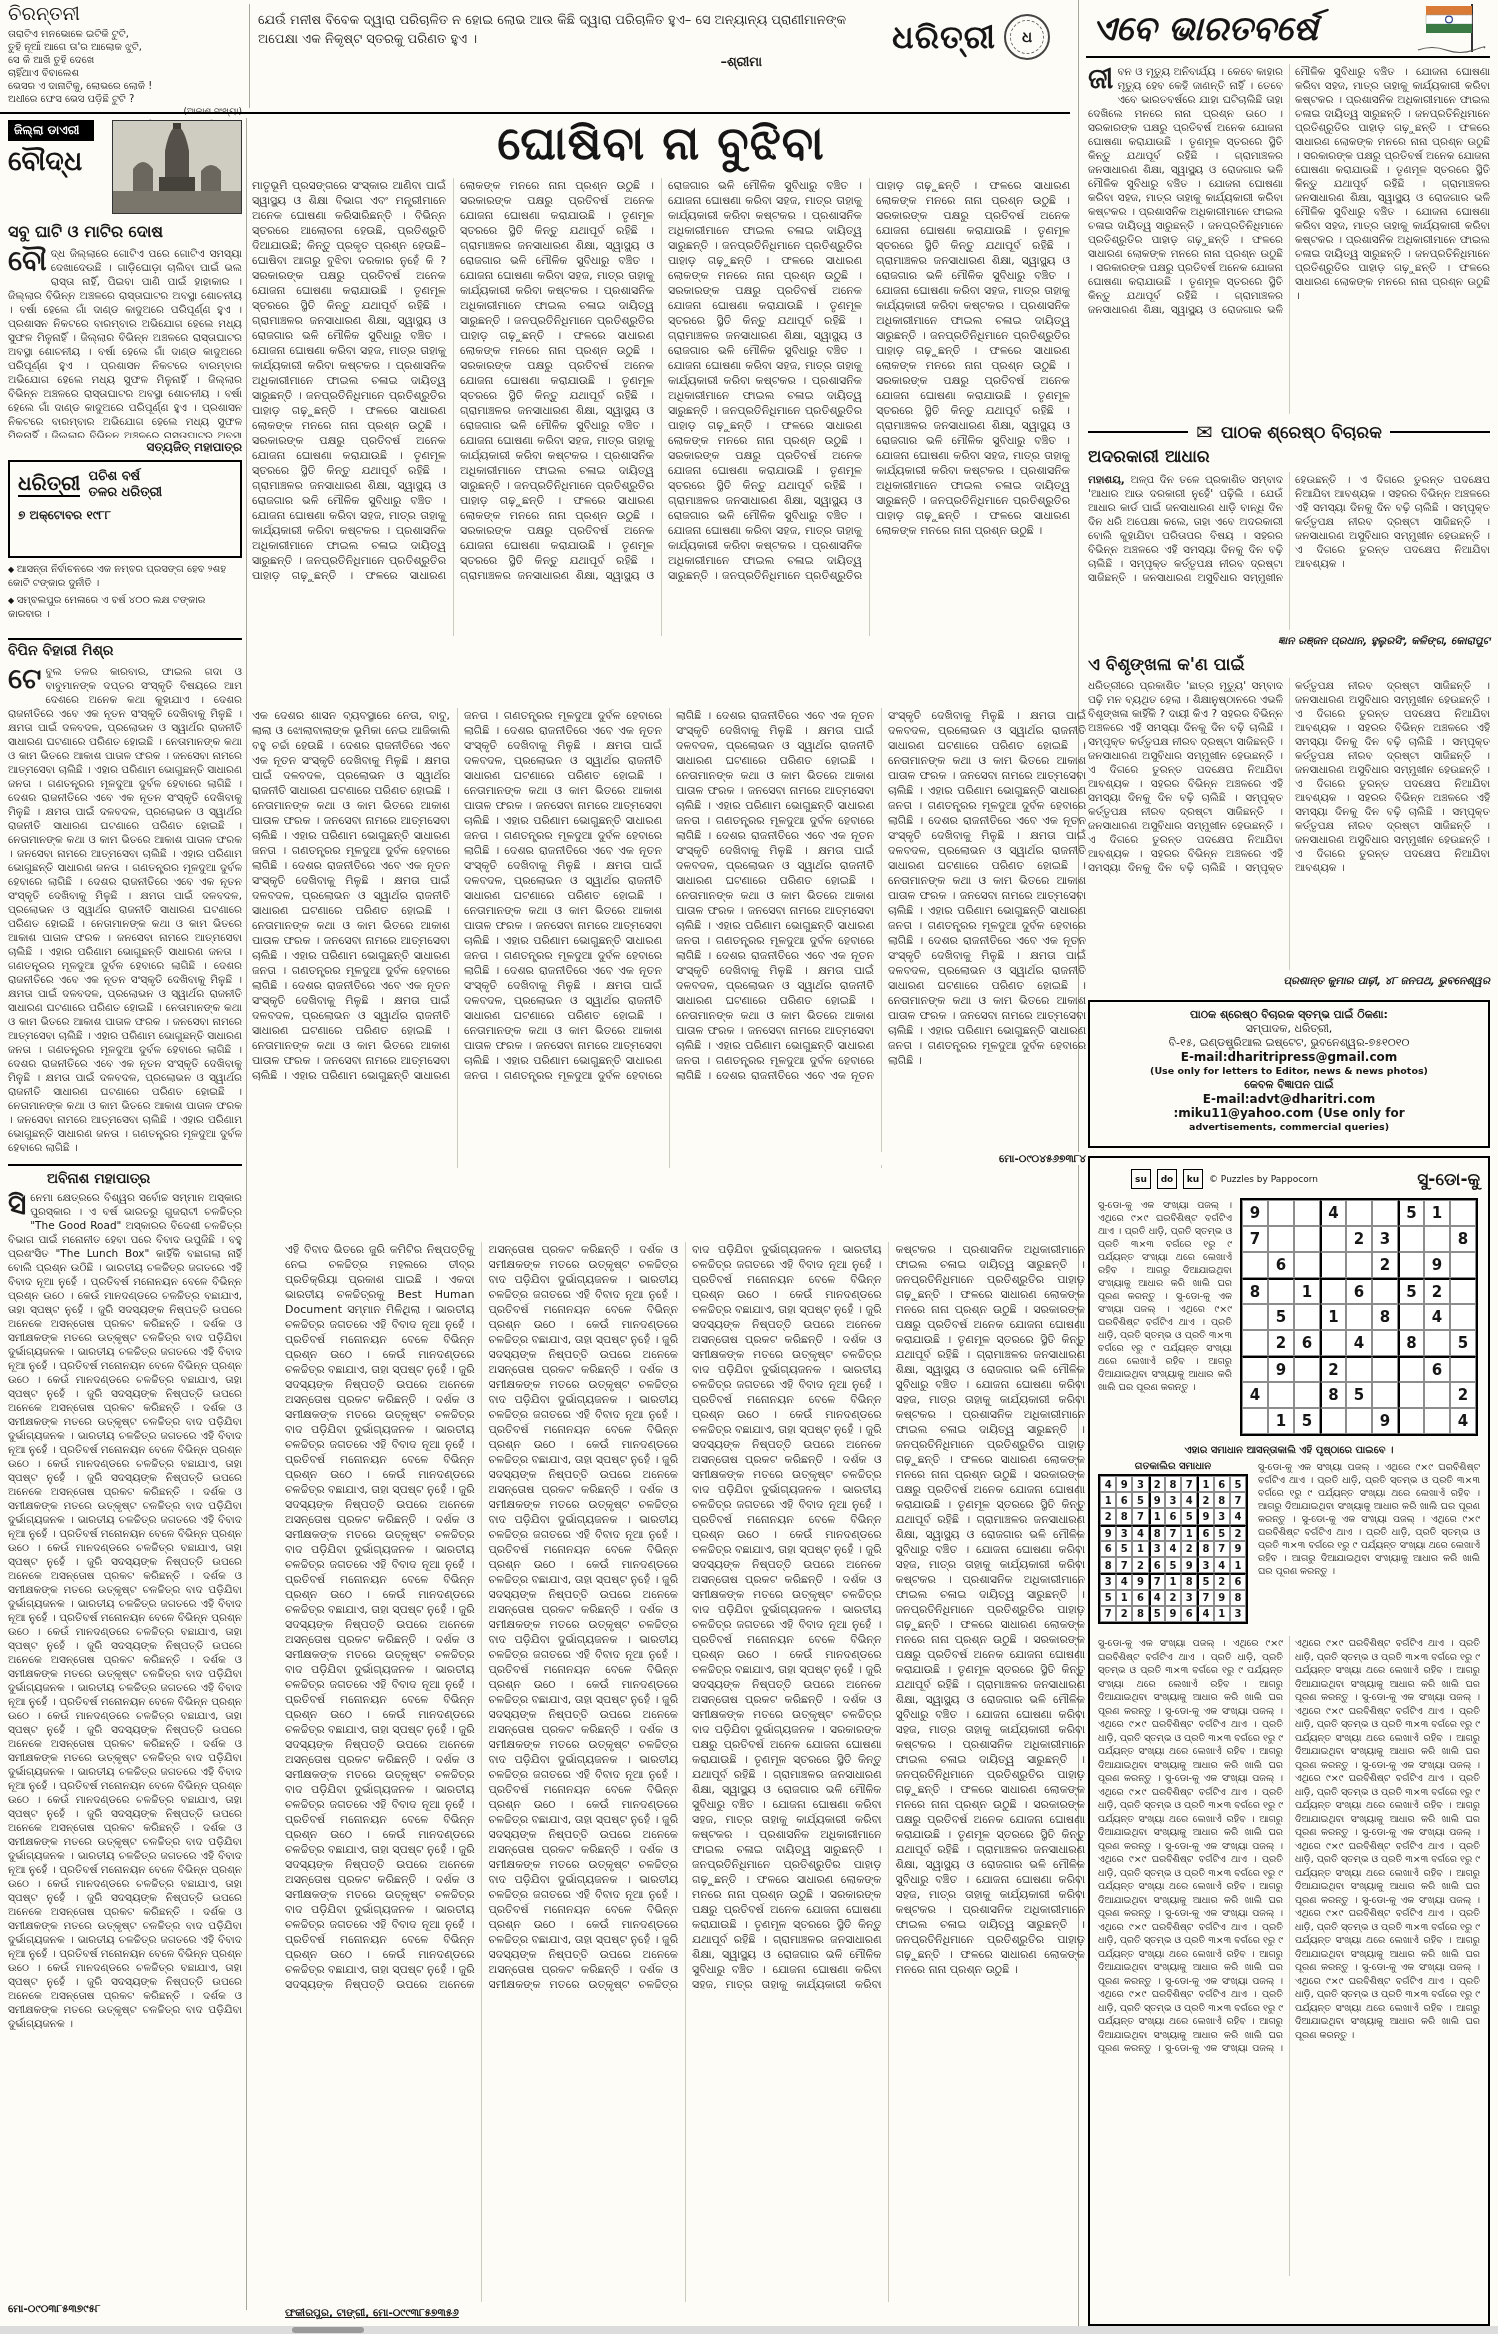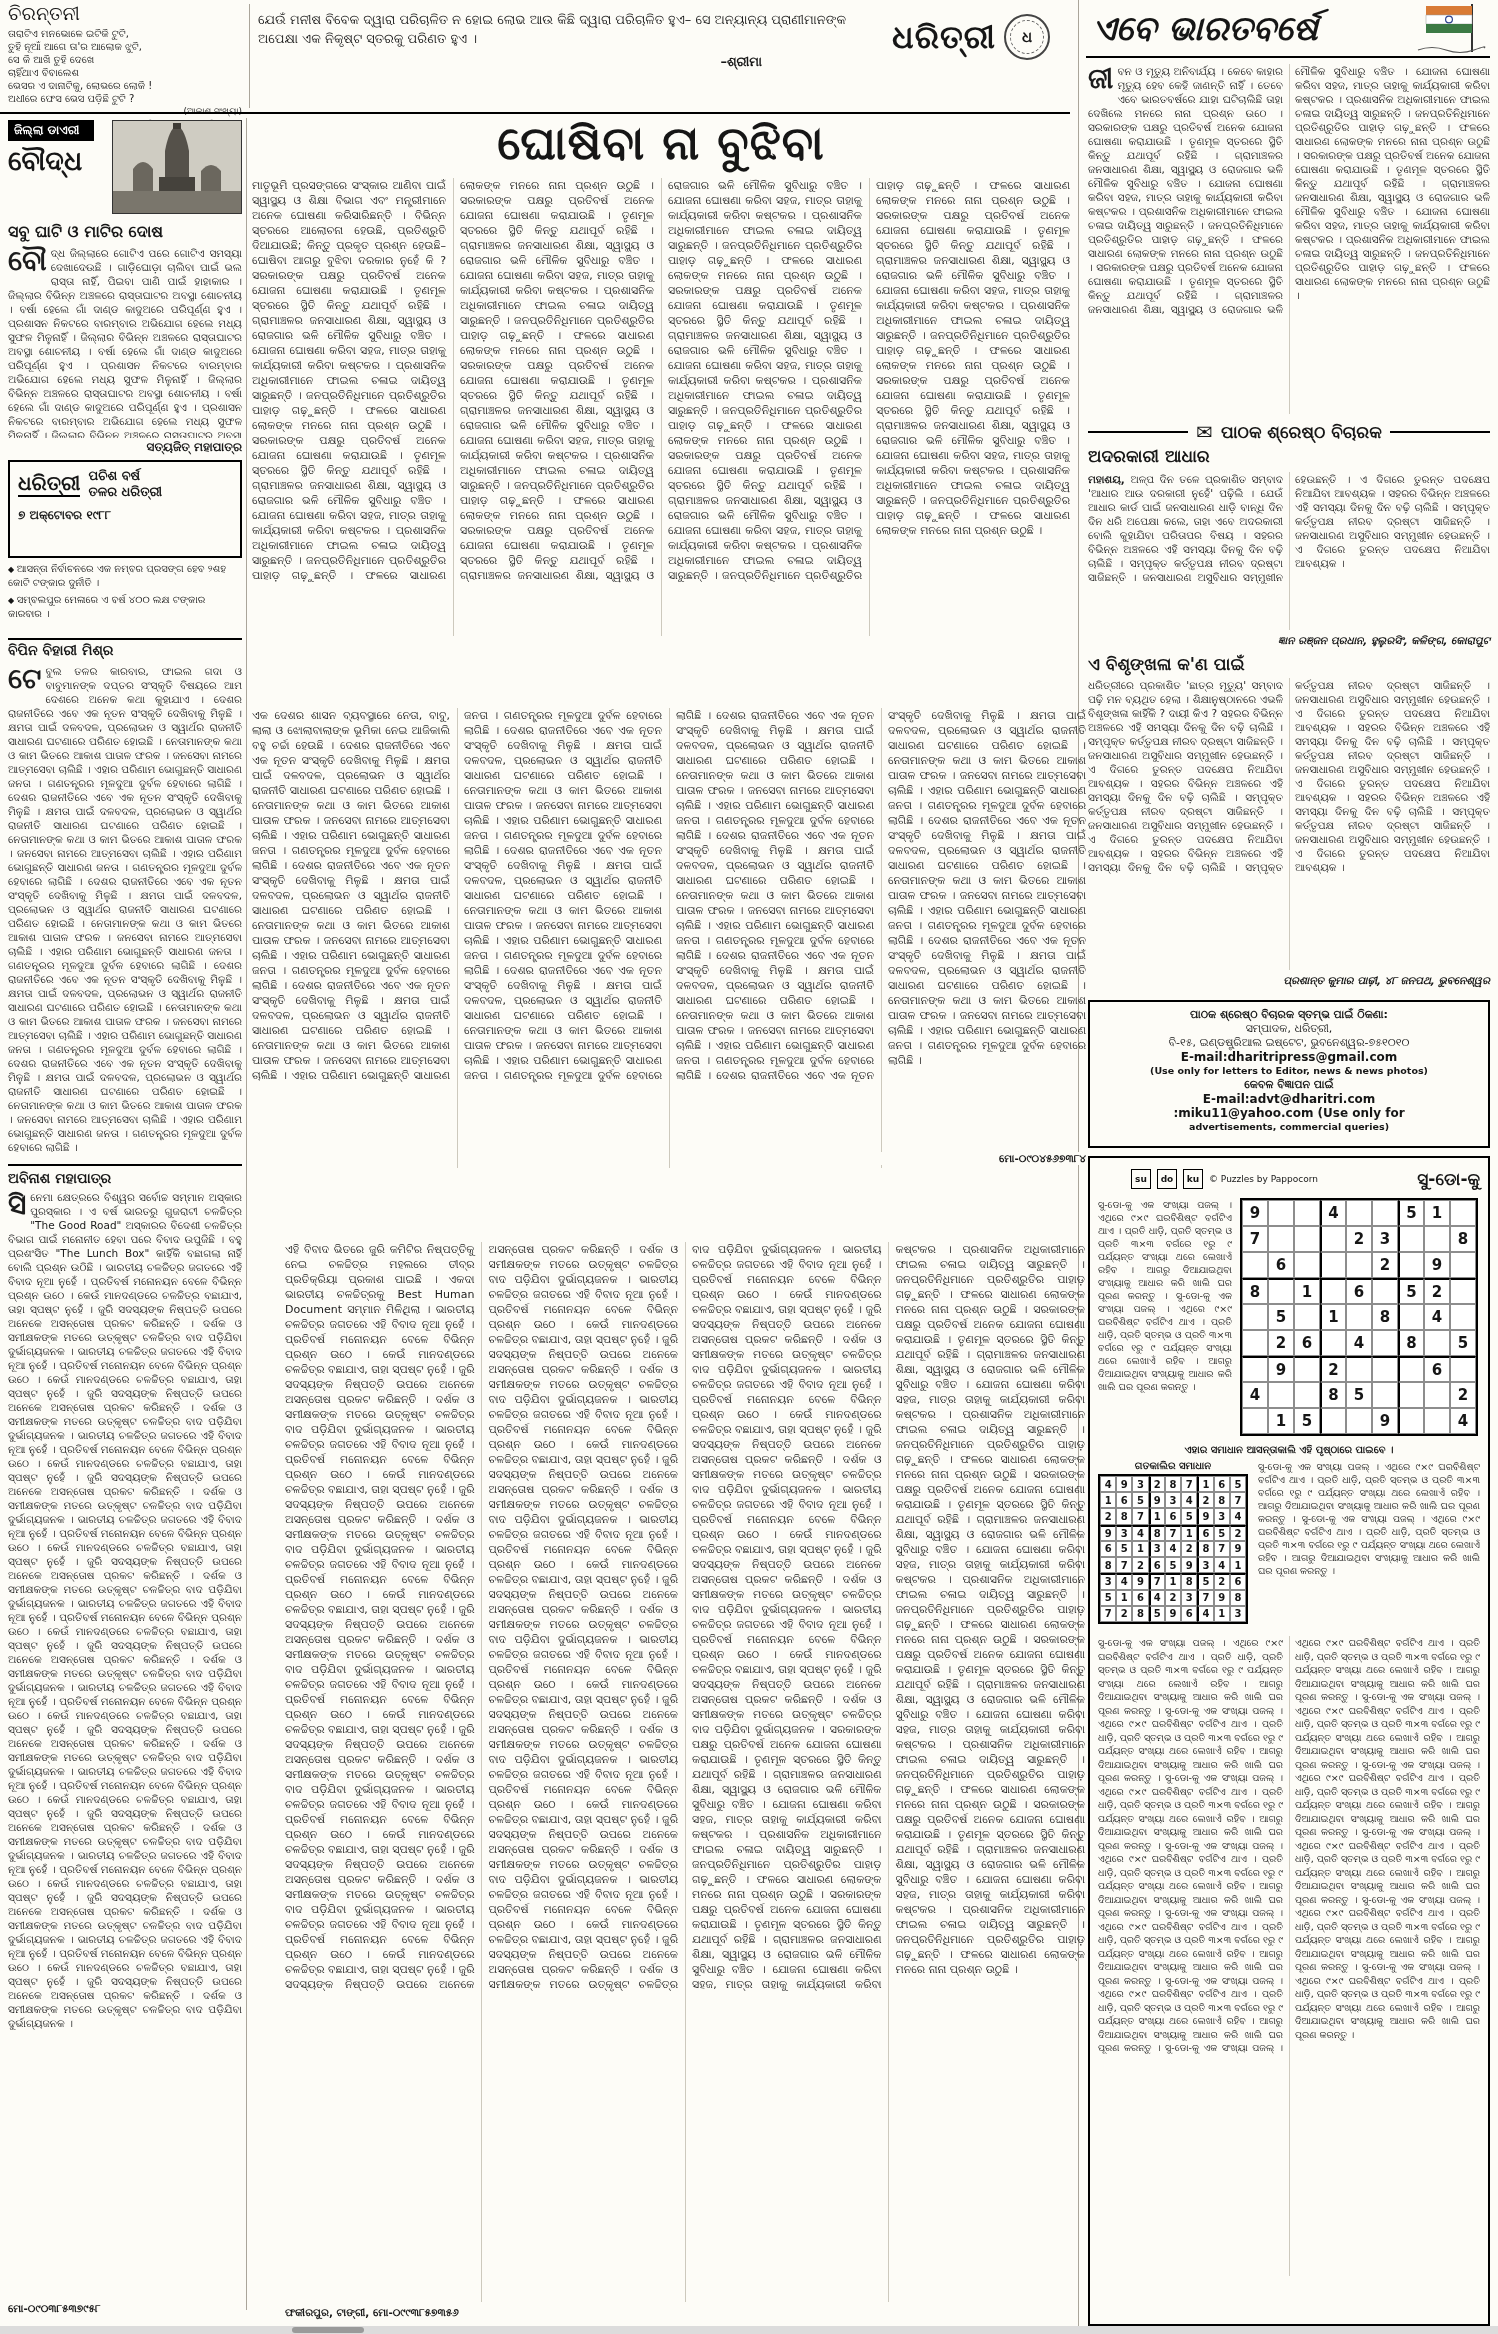--- a/index.html
+++ b/index.html
@@ -64,24 +64,24 @@
   .y25-title{font-size:13px;font-weight:bold;line-height:16px;}
   .y25-date{font-size:12px;font-weight:bold;margin-top:8px;}
   .y25-items{top:562px;height:70px;font-size:10px;line-height:13px;}
   .y25-item{margin-bottom:4px;}
   .y25-item::before{content:"◆ ";font-size:8px;}
   .rail-rule1{top:638px;}
   .rail-author{font-size:14px;font-weight:bold;}
   .neta-rail-author{top:642px;}
   .neta-rail-body{top:664px;height:496px;font-size:10.5px;line-height:14px;}
   .rail-rule2{top:1164px;}
-  .oscar-rail-author{top:1170px;}
+  .oscar-rail-author{top:1170px;margin-left:39px;}
   .oscar-rail-body{top:1190px;height:1108px;font-size:10.5px;line-height:14px;}
   .rail-contact{top:2302px;font-size:10.5px;font-weight:bold;}
-  .mid-foot{left:285px;top:2306px;width:300px;font-size:10.5px;font-weight:bold;background:#fdfcf7;}
+  .mid-foot{left:285px;top:2306px;width:300px;font-size:10.5px;font-weight:bold;background:#fdfcf7;text-decoration:underline;}
   .neta-phone{left:850px;top:1152px;width:236px;text-align:right;}
 
   .vr-left{left:246px;top:118px;height:2192px;}
   .vr-right{left:1078px;top:0px;height:2326px;}
 
   
   .rr{left:1088px;width:402px;}
   .r-article{top:64px;height:350px;font-size:10.5px;line-height:14px;}
   .letters-header{top:420px;display:flex;align-items:center;justify-content:center;gap:8px;font-size:17px;font-weight:bold;}
   .letters-header .line{flex:1;border-top:2px solid #000;}

